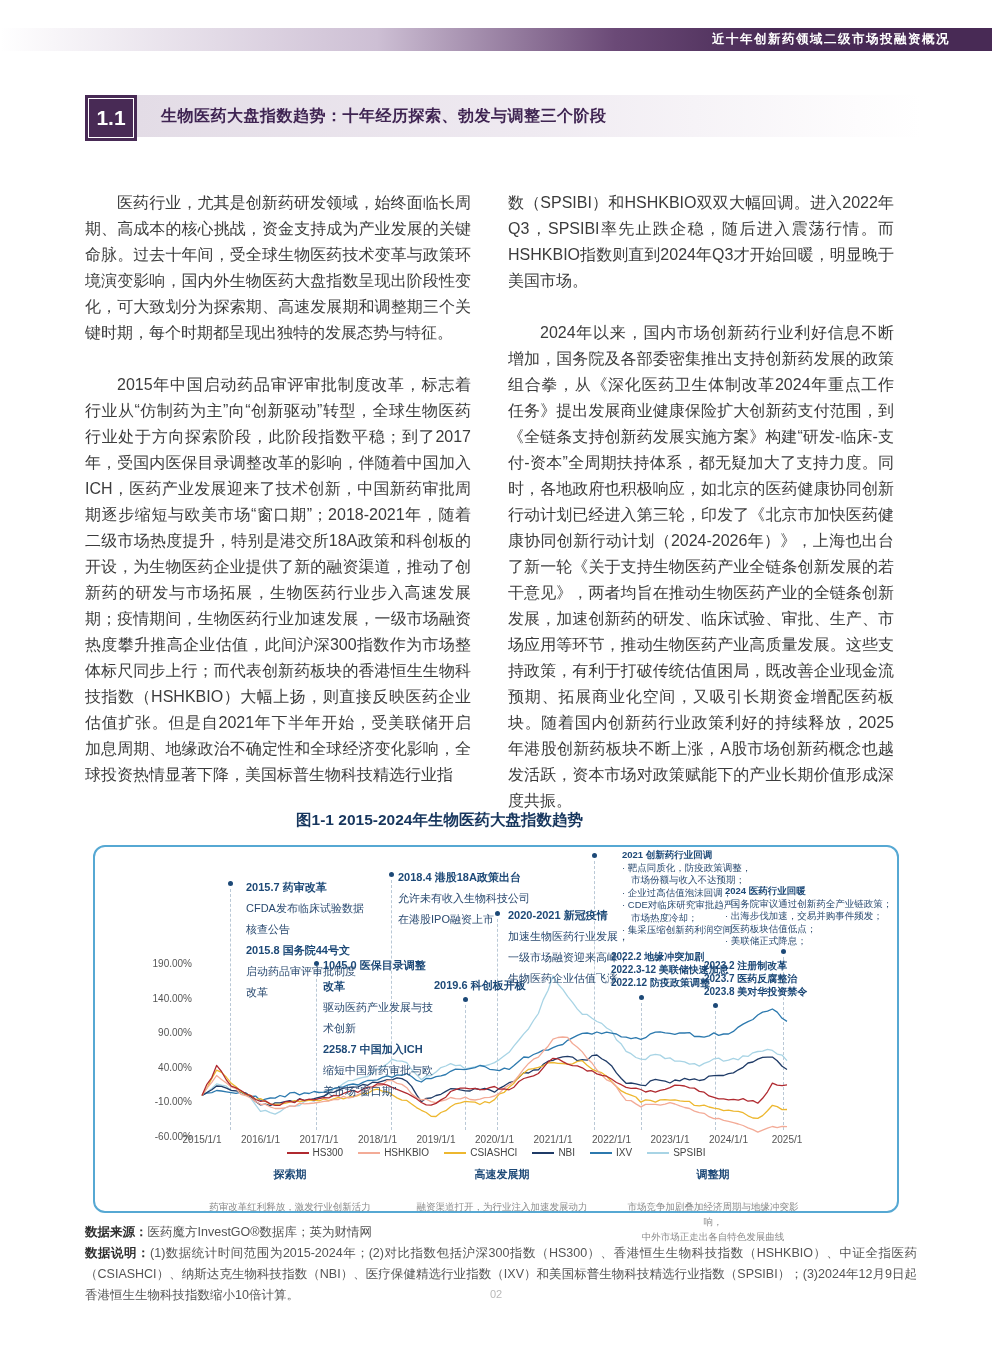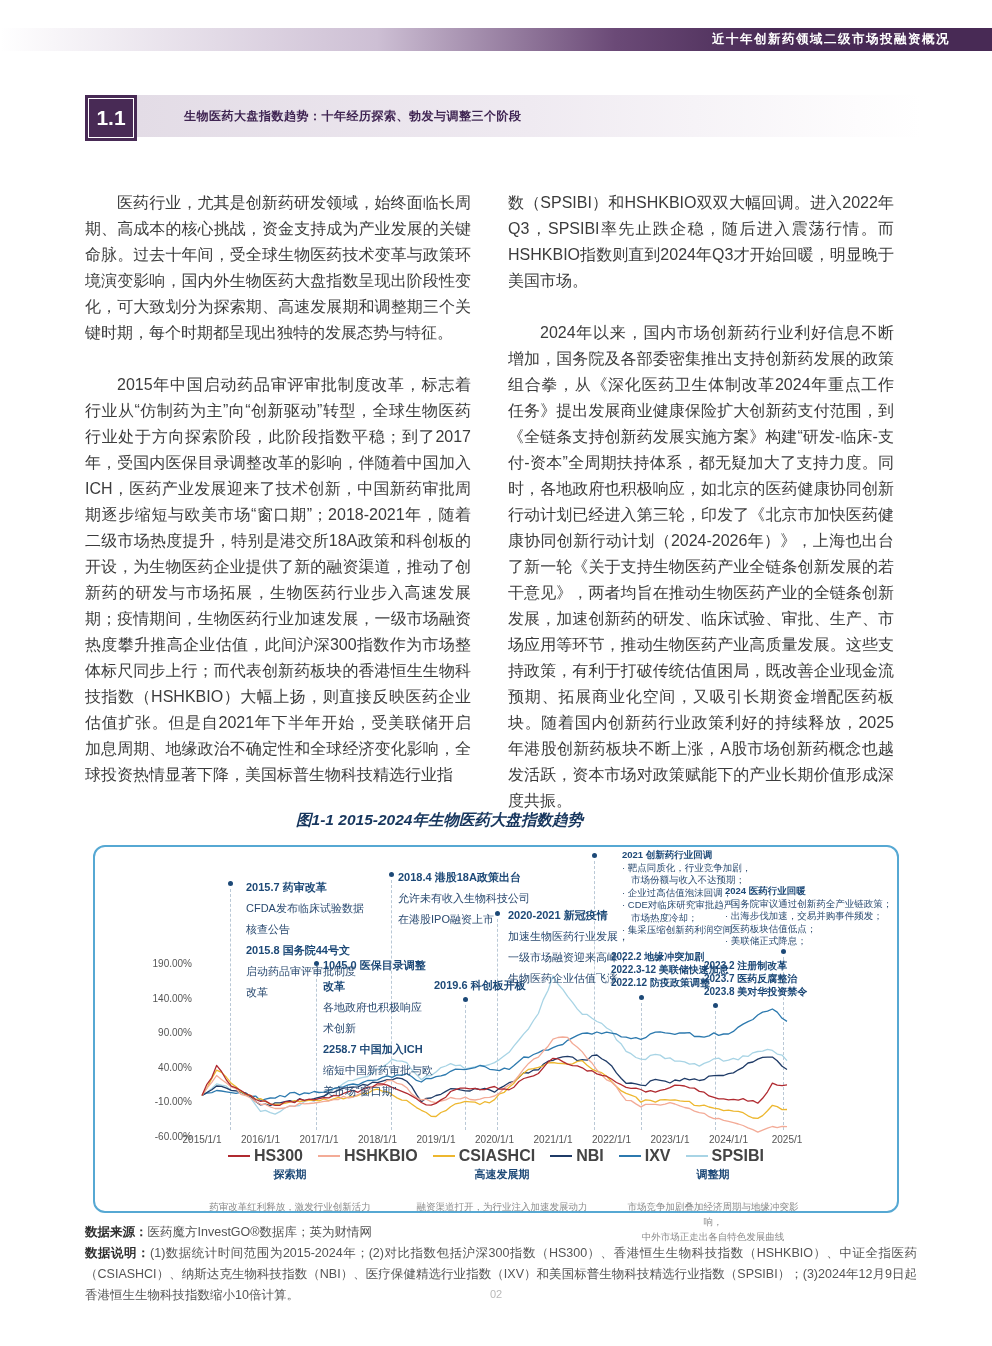--- a/index.html
+++ b/index.html
@@ -11,50 +11,50 @@
       color:#fff;font-size:12.5px;font-weight:bold;line-height:23px;text-align:right;
       padding-right:42px;box-sizing:border-box;letter-spacing:1.5px;}
   
   .section-header{position:absolute;left:85px;top:95px;width:837px;height:42px;}
   .section-number{position:absolute;left:0;top:0;width:52px;height:46px;background:#482a55;box-sizing:border-box;padding:3px;}
   .sn-inner{height:100%;border:1px solid #ffffff;color:#fff;font-weight:bold;font-size:21px;
       display:flex;align-items:center;justify-content:center;box-sizing:border-box;}
   .section-strip{position:absolute;left:52px;top:0;right:0;height:42px;
       background:linear-gradient(90deg,#e3dce6 0%,#efeaf1 50%,#fdfcfd 92%,#ffffff 100%);
       display:flex;align-items:center;}
-  .section-title{color:#3f2452;font-weight:bold;font-size:12px;padding-left:8px;letter-spacing:0.5px;margin-left:39px;}
+  .section-title{color:#3f2452;font-weight:bold;font-size:16px;padding-left:24px;letter-spacing:0.5px;}
   
   .col{position:absolute;top:190px;width:386px;font-size:16px;line-height:26px;
       text-align:justify;color:#3c3c3c;}
   .col-left{left:85px;}
   .col-right{left:508px;}
   .col p{margin:0 0 26px 0;}
   .col p.indent{text-indent:2em;}
   
   .figure-title{position:absolute;left:0;top:810px;width:879px;text-align:center;
-      font-size:15.5px;font-weight:bold;color:#17365d;font-style:italic;}
+      font-size:15.5px;font-weight:bold;color:#17365d;}
   .chart-box{position:absolute;left:93px;top:845px;width:806px;height:368px;box-sizing:border-box;
       border:2px solid #56a8d3;border-radius:12px;background:#fff;}
   #chart-svg{position:absolute;left:0;top:0;width:802px;height:364px;z-index:1;}
   #leaders{position:absolute;left:0;top:0;width:802px;height:364px;z-index:0;}
   .ld{position:absolute;width:0;border-left:1px dashed #b9c8d6;}
   #annotations{position:absolute;left:0;top:0;width:802px;height:364px;z-index:2;}
   .ann{position:absolute;color:#2a4a70;}
   .ann .t{display:block;}
   .ann.normal{font-size:11px;line-height:21px;}
   .ann.dense{font-size:9.5px;line-height:12.5px;margin-left:20px;}
   .ann.datelist{font-size:10px;line-height:13px;font-weight:bold;}
   .ann .b{font-weight:bold;color:#1d4977;}
   .ann .bullet{padding-left:9px;text-indent:-9px;}
   .ann .bullet::before{content:"·  ";}
   .ann .ind{padding-left:9px;}
   .mk{position:absolute;width:5px;height:5px;background:#1d4977;border-radius:50%;
       transform:translate(-2px,-2px);z-index:2;}
   .legend{position:absolute;left:0;top:300px;width:802px;display:flex;justify-content:center;
-      align-items:center;gap:15px;font-size:16px;color:#444;z-index:2;font-weight:bold;}
+      align-items:center;gap:15px;font-size:10px;color:#444;z-index:2;}
   .legend .li{display:flex;align-items:center;}
   .legend .sw{display:inline-block;width:22px;height:2px;margin-right:4px;}
   .phase{position:absolute;text-align:center;transform:translateX(-50%);top:320px;z-index:2;}
   .phase .pl{font-size:11px;font-weight:bold;color:#1d4977;}
   .phase .pd{font-size:9.5px;color:#8a8a8a;line-height:15px;margin-top:17px;}
   
   .foot{position:absolute;left:85px;top:1222px;width:832px;font-size:12.5px;line-height:21px;
       color:#555;text-align:justify;}
   .foot b{color:#2e2e2e;}
   .page-number{position:absolute;left:0;top:1288px;width:992px;text-align:center;
@@ -134,21 +134,21 @@
           <span class="t">CFDA发布临床试验数据</span>
           <span class="t">核查公告</span>
           <span class="t b">2015.8 国务院44号文</span>
           <span class="t">启动药品审评审批制度</span>
           <span class="t">改革</span>
         </div>
         <div class="mk" style="left: 135px; top: 36px;"></div>
         <div class="ann normal" style="left: 228px; top: 108px; width: 132px;">
           <span class="t b">1045.0 医保目录调整</span>
           <span class="t b">改革</span>
-          <span class="t">各地政府也积极响应</span>
+          <span class="t">驱动医药产业发展与技</span>
           <span class="t">术创新</span>
           <span class="t b">2258.7 中国加入ICH</span>
           <span class="t">缩短中国新药审批与欧</span>
           <span class="t">美市场“窗口期”</span>
         </div>
         <div class="mk" style="left: 221px; top: 116px;"></div>
         <div class="ann normal" style="left: 303px; top: 20px; width: 152px;">
           <span class="t b">2018.4 港股18A政策出台</span>
           <span class="t">允许未有收入生物科技公司</span>
           <span class="t">在港股IPO融资上市</span>
@@ -160,21 +160,21 @@
         <div class="mk" style="left: 370px; top: 152px;"></div>
         <div class="ann normal" style="left: 413px; top: 58px; width: 135px;">
           <span class="t b">2020-2021 新冠疫情</span>
           <span class="t">加速生物医药行业发展，</span>
           <span class="t">一级市场融资迎来高峰，</span>
           <span class="t">生物医药企业估值飞涨</span>
         </div>
         <div class="mk" style="left: 402px; top: 66px;"></div>
         <div class="ann dense" style="left: 507px; top: 2px; width: 150px;">
           <span class="t b">2021 创新药行业回调</span>
-          <span class="t bullet">靶点同质化，行业竞争加剧，</span>
+          <span class="t bullet">靶点同质化，防疫政策调整，</span>
           <span class="t ind">市场份额与收入不达预期；</span>
           <span class="t bullet">企业过高估值泡沫回调；</span>
           <span class="t bullet">CDE对临床研究审批趋严，</span>
           <span class="t ind">市场热度冷却；</span>
           <span class="t bullet">集采压缩创新药利润空间</span>
         </div>
         <div class="mk" style="left: 499px; top: 8px;"></div>
         <div class="ann datelist" style="left: 516px; top: 103px; width: 145px;">
           <span class="t b">2022.2 地缘冲突加剧</span>
           <span class="t b">2022.3-12 美联储快速加息</span>

